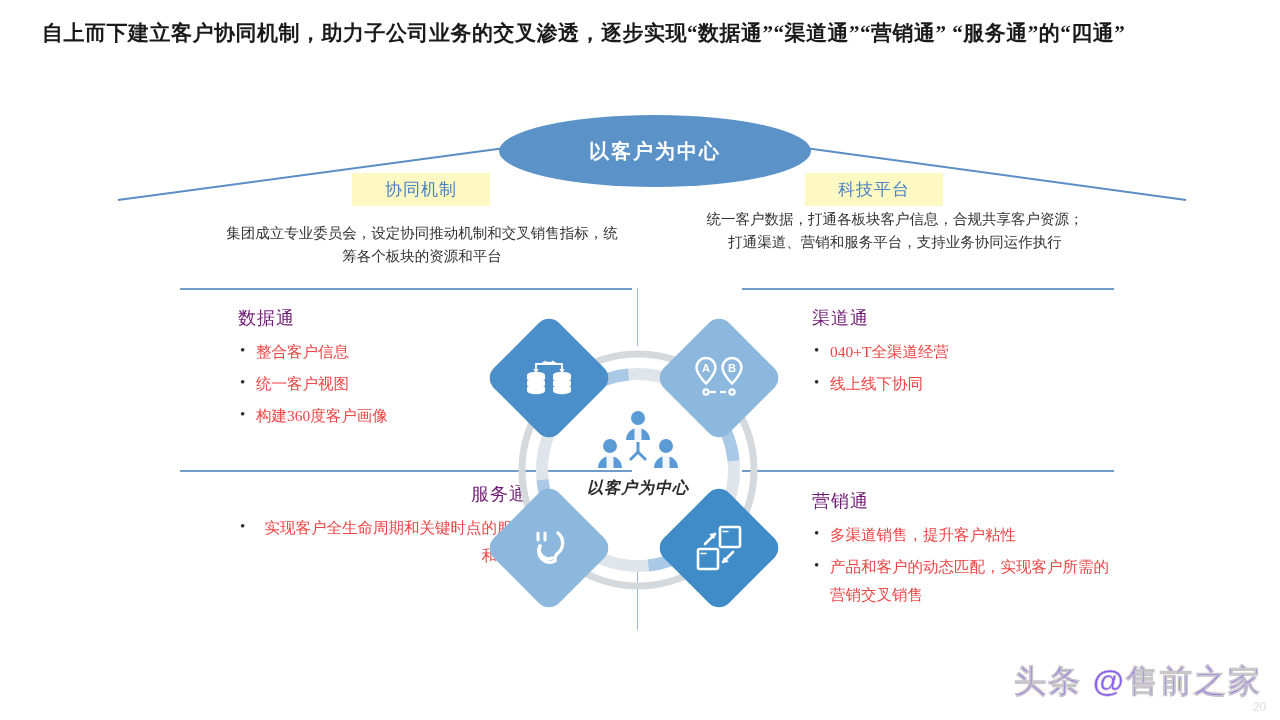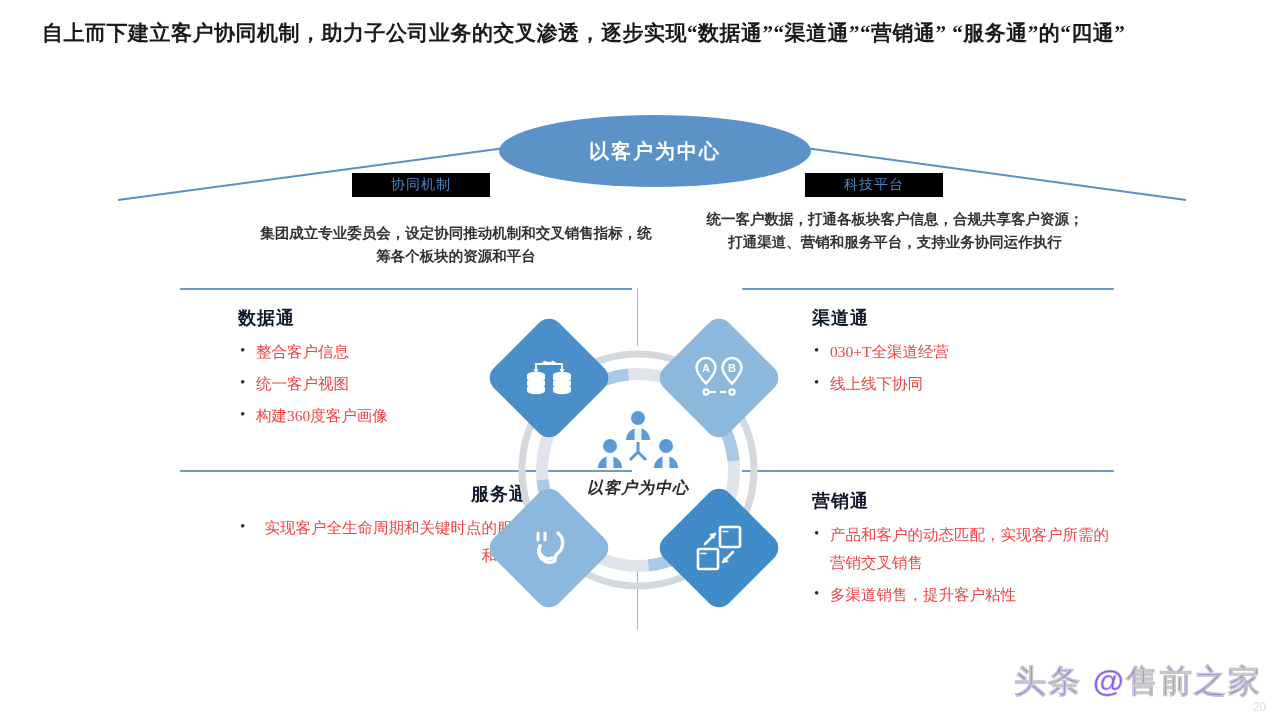--- a/index.html
+++ b/index.html
@@ -45,41 +45,40 @@
   .slope-svg {
     position: absolute;
     left: 0; top: 100px;
     width: 1280px; height: 130px;
     pointer-events: none;
   }
 
   
   .pill {
     position: absolute;
-    height: 24px;
+    height: 33px;
     display: flex; align-items: center; justify-content: center;
-    background: #000000;
+    background: #fef9c3;
     color: #4b83c4;
-    font-size: 14px;
+    font-size: 17px;
     font-weight: normal;
     letter-spacing: 1px;
   }
   .pill-left  { left: 352px; top: 173px; width: 138px; }
   .pill-right { left: 805px; top: 173px; width: 138px; }
 
   
   .desc {
     position: absolute;
     font-size: 14.5px;
     color: #333333;
     line-height: 1.62;
     text-align: center;
-    font-weight: bold;
-  }
-  .desc-left  { left: 222px; top: 222px; width: 400px; margin-left: 34px; }
+  }
+  .desc-left  { left: 222px; top: 222px; width: 400px; }
   .desc-right { left: 700px; top: 208px; width: 390px; }
 
   
   .hr {
     position: absolute;
     height: 2px;
     background: #6f9dc8;
   }
   .hr-top-left    { left: 180px; top: 288px; width: 452px; }
   .hr-top-right   { left: 742px; top: 288px; width: 372px; }
@@ -91,22 +90,22 @@
     background: #9ab8d4;
   }
   .vr-top   { left: 637px; top: 288px; height: 58px; }
   .vr-bot   { left: 637px; top: 570px; height: 60px; }
 
   
   .quad { position: absolute; }
   .quad h3 {
     margin: 0 0 8px 0;
     font-size: 18px;
-    font-weight: bold;
-    color: #0f172a;
+    font-weight: normal;
+    color: #701a75;
     letter-spacing: 1px;
   }
   .quad ul {
     list-style: none;
     margin: 0; padding: 0;
   }
   .quad li {
     position: relative;
     padding-left: 18px;
     font-size: 15.5px;
@@ -228,37 +227,37 @@
     <ul>
       <li>整合客户信息</li>
       <li>统一客户视图</li>
       <li>构建360度客户画像</li>
     </ul>
   </div>
 
   <div class="quad q-tr">
     <h3>渠道通</h3>
     <ul>
-      <li>030+T全渠道经营</li>
+      <li>040+T全渠道经营</li>
       <li>线上线下协同</li>
     </ul>
   </div>
 
   <div class="quad q-bl">
     <h3>服务通</h3>
     <ul>
       <li>实现客户全生命周期和关键时点的服务和帮扶</li>
     </ul>
   </div>
 
   <div class="quad q-br">
     <h3>营销通</h3>
     <ul>
+      <li>多渠道销售，提升客户粘性</li>
       <li>产品和客户的动态匹配，实现客户所需的营销交叉销售</li>
-      <li>多渠道销售，提升客户粘性</li>
     </ul>
   </div>
 
   <div class="diagram">
 
     <svg width="296" height="296" viewBox="0 0 296 296">
       <g fill="none" stroke-linecap="butt">
 
         <circle cx="148" cy="148" r="116" stroke="#d4d9dd" stroke-width="7" stroke-dasharray="120 62" stroke-dashoffset="60"></circle>
 

